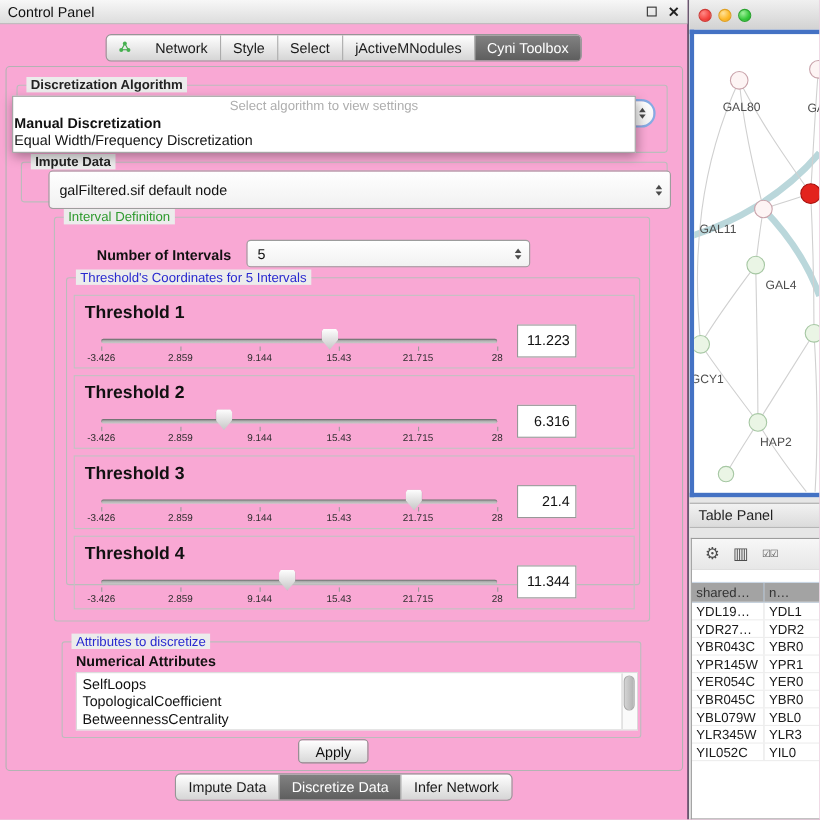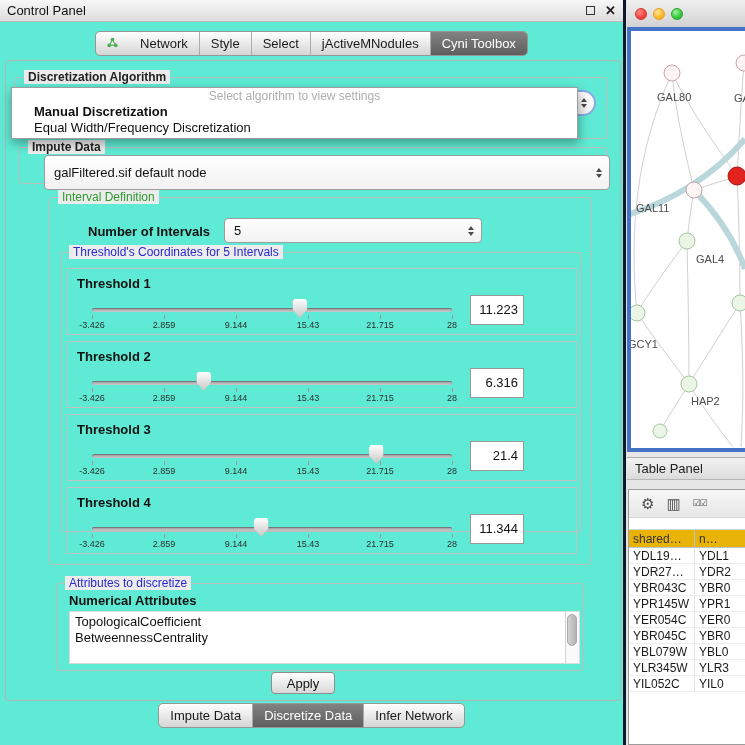--- a/index.html
+++ b/index.html
@@ -1,20 +1,20 @@
 <!DOCTYPE html>
 <html><head>
 <meta charset="utf-8">
 <style>
 *{margin:0;padding:0;box-sizing:border-box}
 html,body{width:745px;height:745px}
 body{font-family:"Liberation Sans",sans-serif;background:#e2e2e2;position:relative;overflow:hidden}
 .screen{position:absolute;inset:0}
 
-.control-panel{position:absolute;left:0;top:0;width:626px;height:745px;background:#5eead4;border-right:3px solid #0f172a}
+.control-panel{position:absolute;left:0;top:0;width:626px;height:745px;background:#f9a8d4;border-right:1px solid #0f172a}
 .titlebar{position:absolute;left:0;top:0;right:0;height:22px;background:linear-gradient(#f7f7f7,#dddddd);border-bottom:1px solid #bdbdbd;display:flex;align-items:center;padding:0 7px;font-size:13px;color:#111}
 .win-buttons{margin-left:auto;display:flex;gap:10px;align-items:center}
 .float-box{width:9px;height:9px;border:1.5px solid #333;display:inline-block}
 .close-x{font-size:13px;font-weight:bold;color:#222;line-height:1}
 .tabbar{position:absolute;left:0;right:0;display:flex;justify-content:center}
 .tabbar.top{top:31px}
 .tabbar.bottom{top:703px}
 .seg{display:flex;border:1px solid #969696;border-radius:5px;overflow:hidden;background:linear-gradient(#ffffff,#d5d5d5)}
 .tab{display:flex;align-items:center;gap:22px;padding:4px 11px;font-size:13px;color:#1a1a1a;border-left:1px solid #ababab;cursor:default;white-space:nowrap}
 .tab:first-child{border-left:none}
@@ -24,27 +24,27 @@
 .legend{position:absolute;top:-8px;left:8px;background:#ececec;padding:0 4px;font-size:12px;color:#222;white-space:nowrap}
 .legend.green{color:#2f9b2f}
 .legend.blue{color:#2929cf}
 .legend.bold{font-weight:bold}
 .combo{position:absolute;background:linear-gradient(#ffffff,#f1f1f1);border:1px solid #9d9d9d;border-radius:4px;font-size:13px;color:#111;display:flex;align-items:center;padding:0 22px 0 9px;white-space:nowrap;overflow:hidden}
 .arrows{position:absolute;right:7px;top:50%;transform:translateY(-50%);display:flex;flex-direction:column;gap:2px}
 .arr-up{width:0;height:0;border-left:3.5px solid transparent;border-right:3.5px solid transparent;border-bottom:4.5px solid #4a4a4a}
 .arr-down{width:0;height:0;border-left:3.5px solid transparent;border-right:3.5px solid transparent;border-top:4.5px solid #4a4a4a}
 .algo-combo{left:10px;top:12px;width:570px;height:26px;border:2px solid #86abe4;border-radius:13px}
 .popup{position:absolute;left:5px;top:26px;width:567px;background:#fff;border:1px solid #9e9e9e;box-shadow:1px 4px 10px rgba(0,0,0,.35);z-index:20;padding:1px 0 2px 0}
-.popup-row{font-size:13px;height:16px;line-height:16px;padding:0 22px;color:#111}
+.popup-row{font-size:13px;height:16px;line-height:16px;padding:0 1px;color:#111}
 .popup-row.placeholder{text-align:center;color:#aeaeae;font-size:12px;height:15px;line-height:15px}
 .popup-row.bold{font-weight:bold}
 .bold-label{position:absolute;font-size:13px;font-weight:bold;color:#111;white-space:nowrap}
 
 .thr-box{position:absolute;left:6px;width:510px;height:67px;border:1px solid #c2c2c2}
-.thr-label{position:absolute;left:9px;top:7px;font-size:13px;font-weight:bold;color:#111}
+.thr-label{position:absolute;left:9px;top:7px;font-size:16px;font-weight:bold;color:#111}
 .slider{position:absolute;left:24px;top:30px;width:360px;height:34px}
 .track{position:absolute;left:0;right:0;top:9px;height:4px;background:linear-gradient(#9e9e9e,#c9c9c9);border-radius:2px;box-shadow:inset 0 1px 1px rgba(0,0,0,.3)}
 .thumb{position:absolute;top:0;width:15px;height:19px;transform:translateX(-50%);background:linear-gradient(#fefefe,#c6c6c6);clip-path:polygon(12% 0,88% 0,100% 14%,100% 52%,50% 100%,0 52%,0 14%);filter:drop-shadow(0 0 1px #777)}
 .tick{position:absolute;top:16px;width:1px;height:4px;background:#9b9b9b}
 .tick-label{position:absolute;top:21px;transform:translateX(-50%);font-size:9px;color:#2e2e2e;white-space:nowrap}
 .value-box{position:absolute;left:402px;top:26px;width:54px;height:30px;background:#fff;border:1px solid #989898;font-size:13px;color:#111;text-align:right;line-height:28px;padding-right:5px}
 
 .attr-list-wrap{position:absolute;left:12px;top:27px;width:511px;height:53px;display:flex;background:#fff;border:1px solid #dadada;overflow:hidden}
 .attr-list{flex:1;overflow:hidden;font-size:13px;color:#111;padding:2px 0 0 5px;line-height:16px}
 .scrollbar{width:14px;background:#fafafa;border-left:1px solid #d2d2d2;position:relative}
@@ -58,21 +58,21 @@
 .light.yellow{left:26px;background:radial-gradient(circle at 35% 30%,#ffe29a,#fdb828 60%,#efa41c);border:1px solid #dfa023}
 .light.green{left:44px;background:radial-gradient(circle at 35% 30%,#9ef09a,#35c83a 60%,#22ab29);border:1px solid #2aa22f}
 .netview{position:absolute;left:0;top:27px;width:118px;height:425px;background:#fff;border:4px solid #4472c4;border-right:none;overflow:hidden}
 .tp-header{position:absolute;left:0;top:457px;right:0;height:23px;background:linear-gradient(#f2f2f2,#dbdbdb);border-top:1px solid #ababab;border-bottom:1px solid #b6b6b6;font-size:13px;color:#222;line-height:21px;padding-left:8px}
 .table-area{position:absolute;left:1px;top:489px;width:117px;height:256px;background:#fff;border:1px solid #9c9c9c;border-right:none;display:flex;flex-direction:column;overflow:hidden}
 .table-toolbar{height:28px;background:linear-gradient(#f7f7f7,#e7e7e7);border-bottom:1px solid #d8d8d8;display:flex;align-items:center;gap:12px;padding-left:12px;flex:0 0 auto}
 .ticon{font-size:15px;color:#4d4d4d;line-height:1}
 .ticon.small{font-size:9px;letter-spacing:-1px;color:#555}
 .table-spacer{height:11px;flex:0 0 auto}
 .thead{display:flex;height:19px;border-top:1px solid #c9d6e4;border-bottom:1px solid #b9c6d4;flex:0 0 auto}
-.th{font-size:12px;color:#333;background:#eab308;padding:2px 0 0 4px;overflow:hidden;white-space:nowrap}
+.th{font-size:12px;color:#333;background:#a3a3a3;padding:2px 0 0 4px;overflow:hidden;white-space:nowrap}
 .th.c1{width:66px;border-right:1px solid #b3c5d8}
 .th.c2{flex:1}
 .trow{display:flex;height:16px;border-bottom:1px solid #ededed;flex:0 0 auto}
 .td{font-size:12px;color:#1a1a1a;padding:1px 0 0 4px;overflow:hidden;white-space:nowrap}
 .td.c1{width:66px;border-right:1px solid #e4e4e4}
 .td.c2{flex:1}
 </style>
 </head>
 <body>
 
@@ -243,20 +243,21 @@
               </div>
             </div>
         </div>
       </div>
 
       <div class="group" style="left:50px;top:522px;width:527px;height:88px">
         <span class="legend blue">Attributes to discretize</span>
         <span class="bold-label" style="left:12px;top:9px">Numerical Attributes</span>
         <div class="attr-list-wrap">
           <div class="attr-list" id="attr-list">
+              <div>SelfLoops</div>
               <div>TopologicalCoefficient</div>
               <div>BetweennessCentrality</div>
             </div>
           <div class="scrollbar">
             <div class="scroll-thumb"></div>
           </div>
         </div>
       </div>
 
       <button class="apply">Apply</button>

